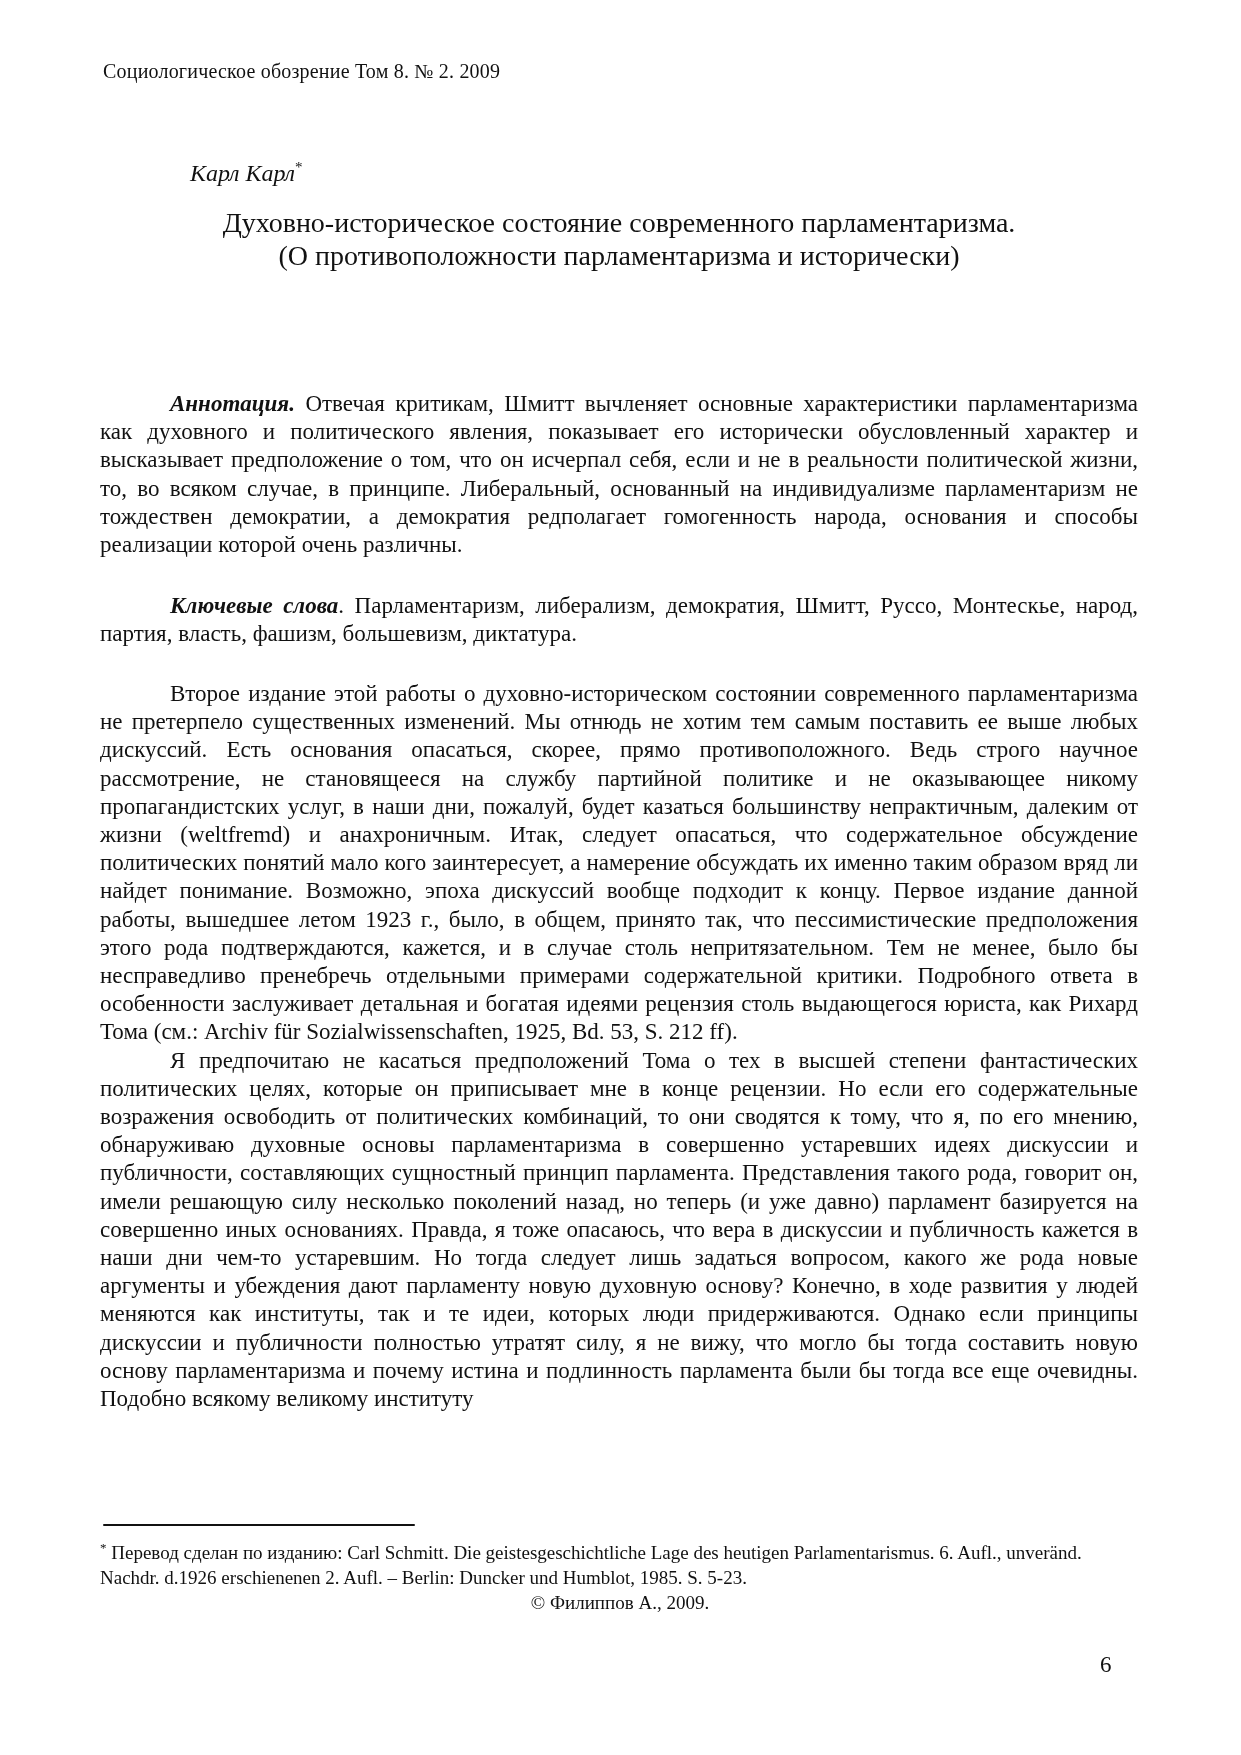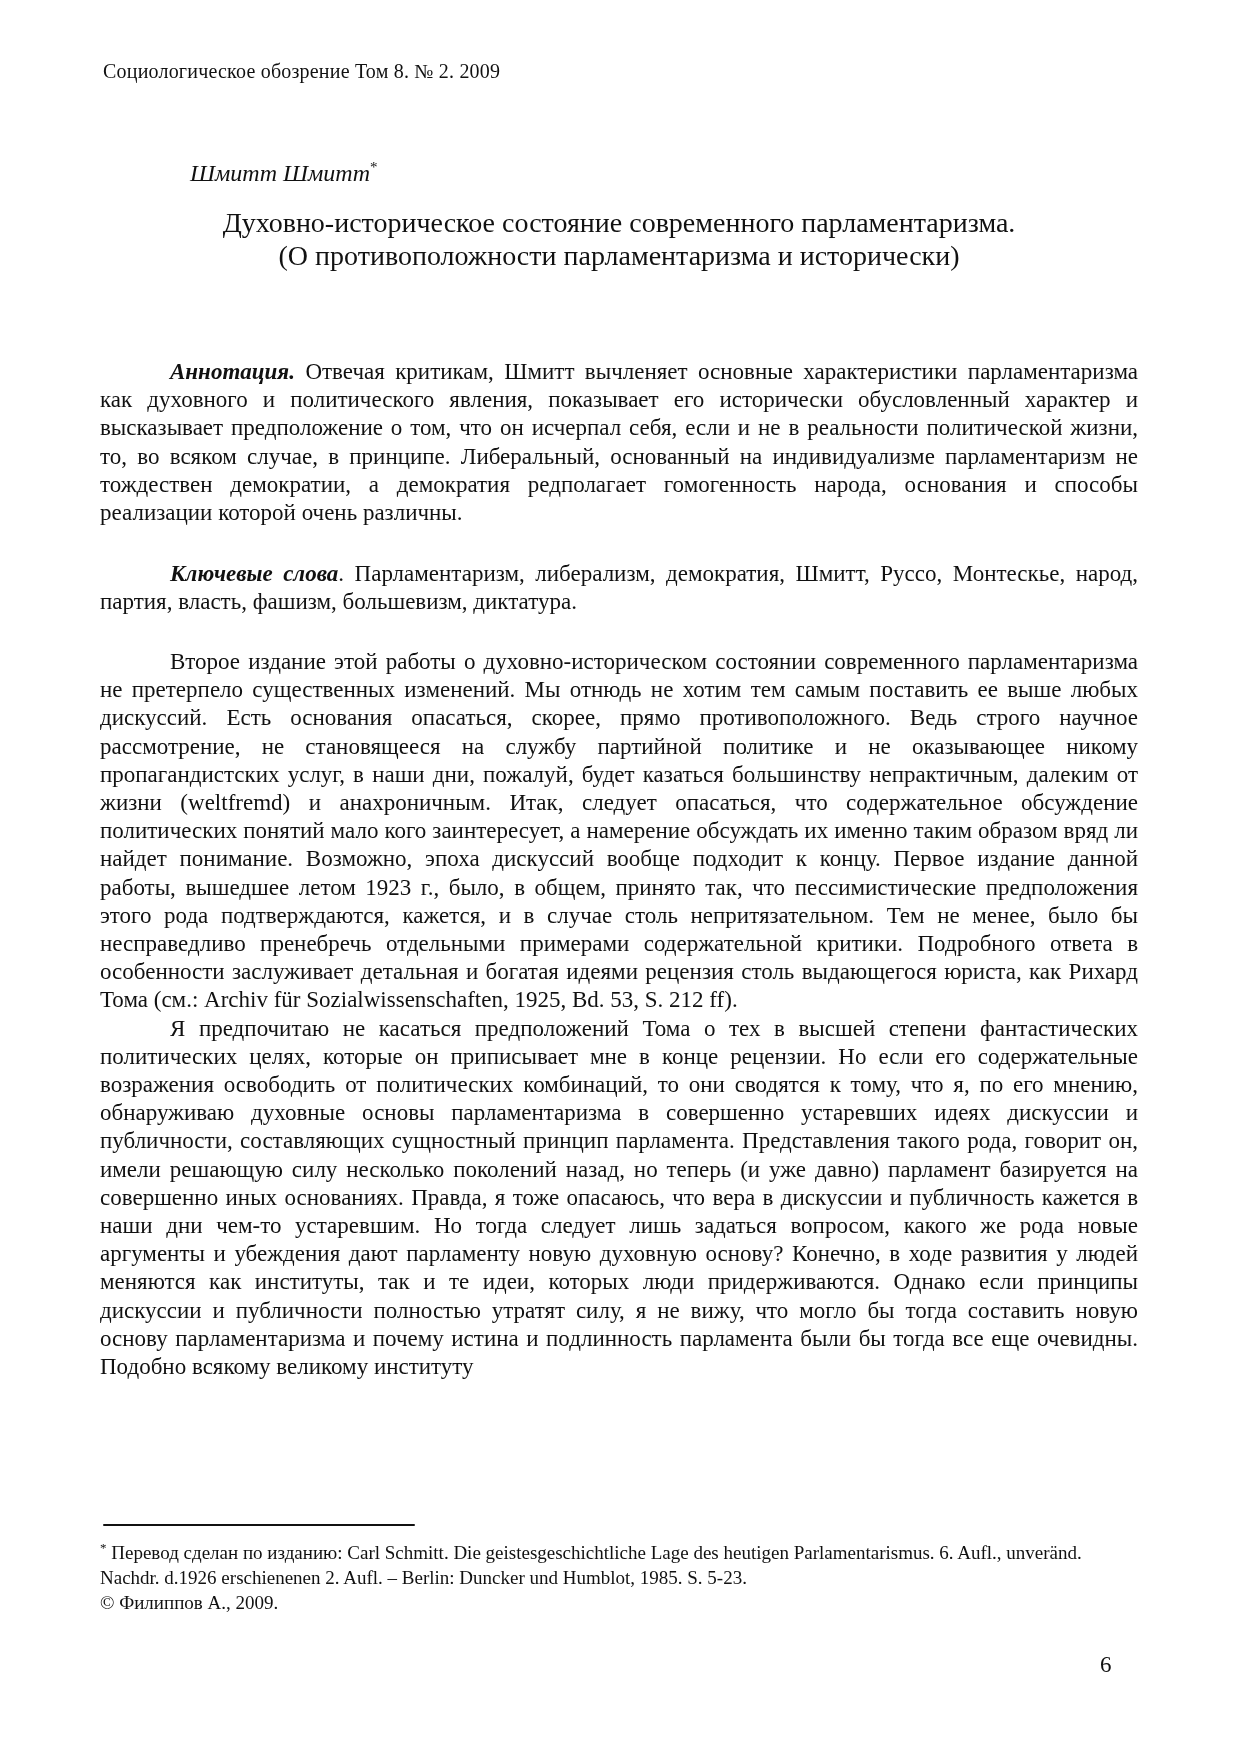--- a/index.html
+++ b/index.html
@@ -47,20 +47,21 @@
     line-height: 33px;
     font-weight: normal;
   }
   .textblock {
     position: absolute;
     left: 100px;
     width: 1038px;
     font-size: 23px;
     line-height: 28.2px;
     text-align: justify;
+    margin-top: 32px;
   }
   .textblock p { text-indent: 70px; }
   .abstract-block { top: 358px; }
   .keywords-block { top: 560px; }
   .body-block { top: 648px; }
   .lead { font-weight: bold; font-style: italic; }
   .footnote-rule {
     position: absolute;
     left: 103px;
     top: 1524px;
@@ -76,36 +77,36 @@
     font-size: 19px;
     line-height: 25px;
     text-align: left;
     font-family: Liberation Serif, serif;
   }
   .footnote-block sup {
     font-size: 13px;
     vertical-align: super;
     line-height: 0;
   }
-  .copyright-line { display: block; }
+  .copyright-line { display: block; text-align: center; }
   .page-number {
     position: absolute;
     left: 1100px;
     top: 1652px;
     font-size: 23px;
   }
 </style>
 </head>
 <body>
 
 <div class="page">
 
   <div class="running-header">Социологическое обозрение Том 8. № 2. 2009</div>
 
-  <div class="author-line"><span>Шмитт Шмитт</span><sup>*</sup></div>
+  <div class="author-line"><span>Карл Карл</span><sup>*</sup></div>
 
   <div class="doc-title">
     <div>Духовно-историческое состояние современного парламентаризма.</div>
     <div>(О противоположности парламентаризма и исторически)</div>
   </div>
 
   <div class="textblock abstract-block">
     <p><span class="lead">Аннотация.</span> <span>Отвечая критикам, Шмитт вычленяет основные характеристики парламентаризма как духовного и политического явления, показывает его исторически обусловленный характер и высказывает предположение о том, что он исчерпал себя, если и не в реальности политической жизни, то, во всяком случае, в принципе. Либеральный, основанный на индивидуализме парламентаризм не тождествен демократии, а демократия редполагает гомогенность народа, основания и способы реализации которой очень различны.</span></p>
   </div>
 

